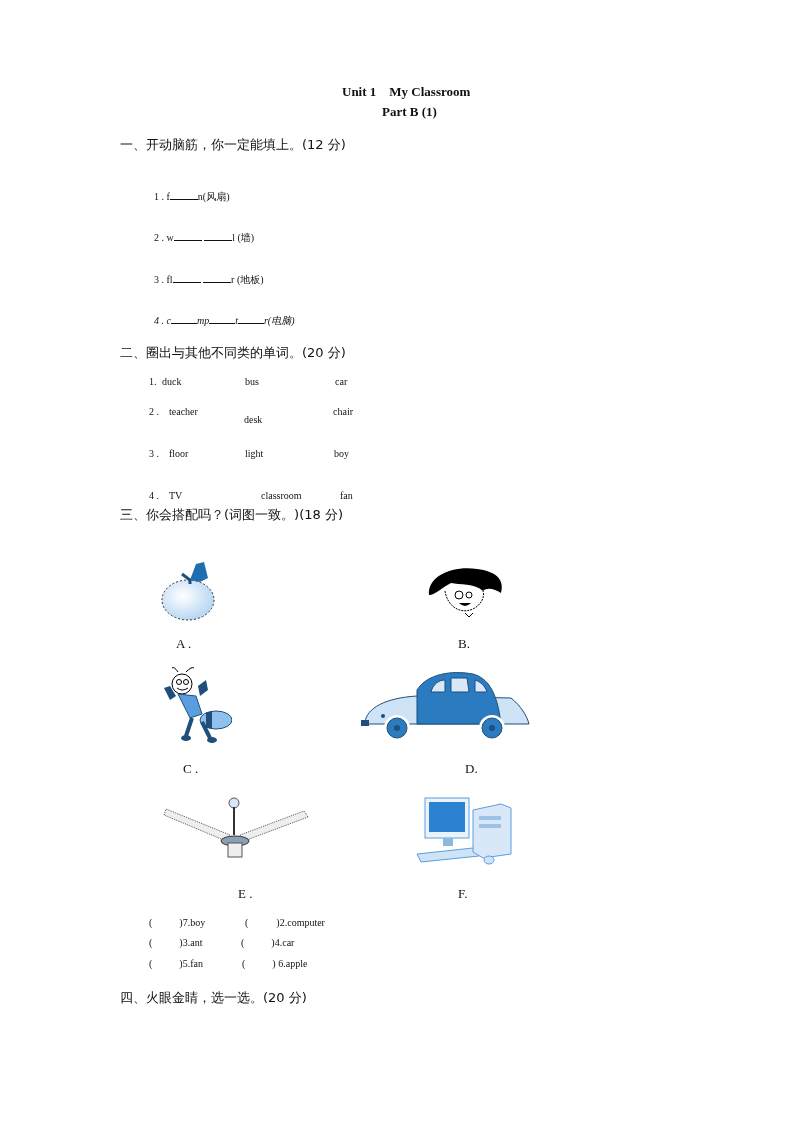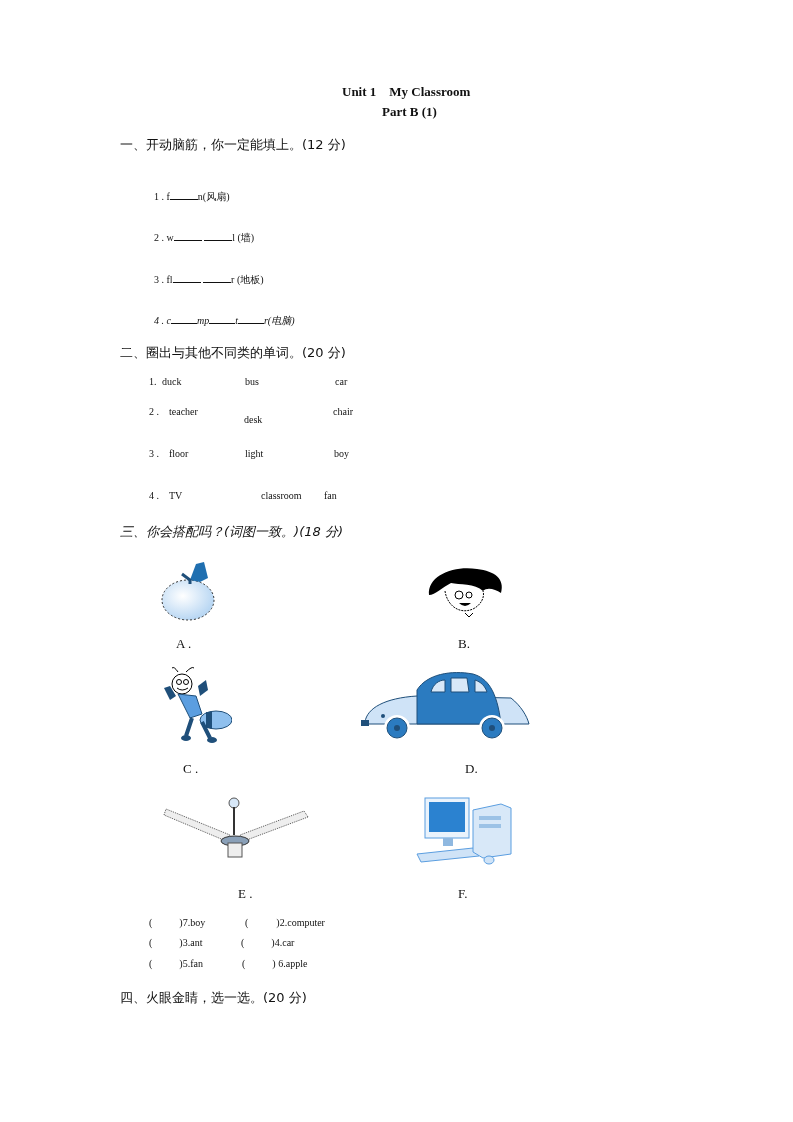--- a/index.html
+++ b/index.html
@@ -47,23 +47,23 @@
 <div class="abs item" style="left:333px; top:406px;">chair</div>
 
 <div class="abs item" style="left:149px; top:448px;">3 .</div>
 <div class="abs item" style="left:169px; top:448px;">floor</div>
 <div class="abs item" style="left:245px; top:448px;">light</div>
 <div class="abs item" style="left:334px; top:448px;">boy</div>
 
 <div class="abs item" style="left:149px; top:490px;">4 .</div>
 <div class="abs item" style="left:169px; top:490px;">TV</div>
 <div class="abs item" style="left:229px; top:490px;margin-left:32px;">classroom</div>
-<div class="abs item" style="left:324px; top:490px;">fan</div>
+<div class="abs item" style="left:340px; top:490px;">fan</div>
 
-<div class="abs sec" style="left:120px; top:523px;font-style:italic;">三、你会搭配吗？(词图一致。)(18 分)</div>
+<div class="abs sec" style="left:120px; top:506px;">三、你会搭配吗？(词图一致。)(18 分)</div>
 
 <svg class="pic" style="left:160px; top:560px;" width="60" height="62" viewBox="0 0 60 62">
   <defs>
       <radialGradient id="ag" cx="40%" cy="40%" r="60%">
         <stop offset="0" stop-color="#ffffff"></stop>
         <stop offset="1" stop-color="#b9d7f3"></stop>
       </radialGradient>
     </defs>
   <ellipse cx="28" cy="40" rx="26" ry="20" fill="url(#ag)" stroke="#333" stroke-dasharray="2,2"></ellipse>
   <path d="M30 20 L36 4 L44 2 L48 18 L40 22 Z" fill="#1f6fb0"></path>

